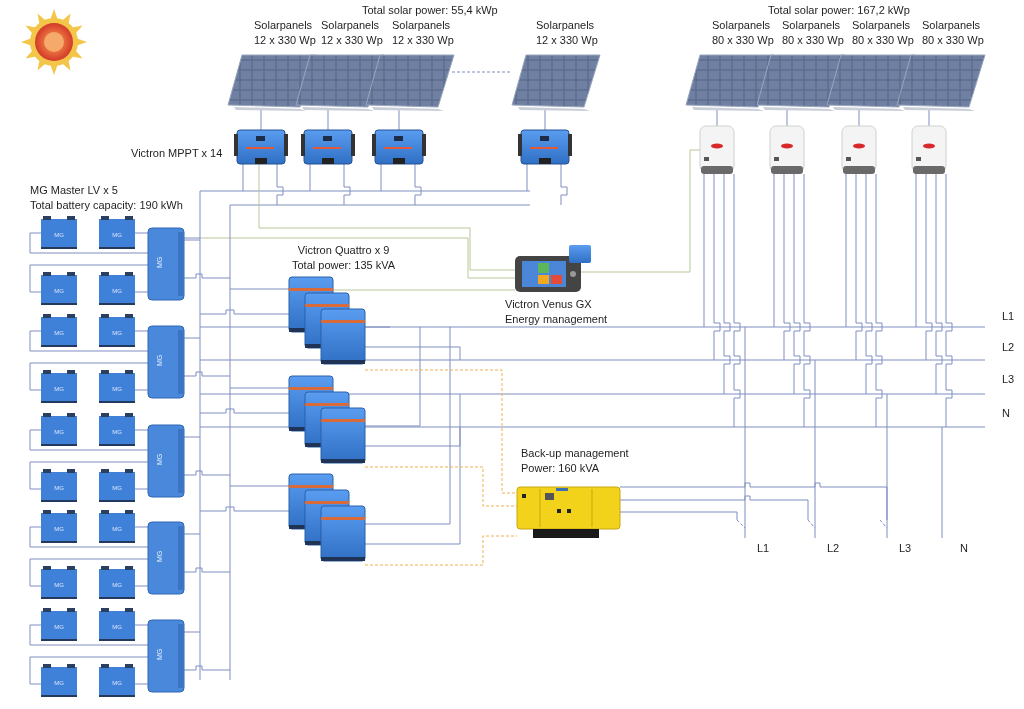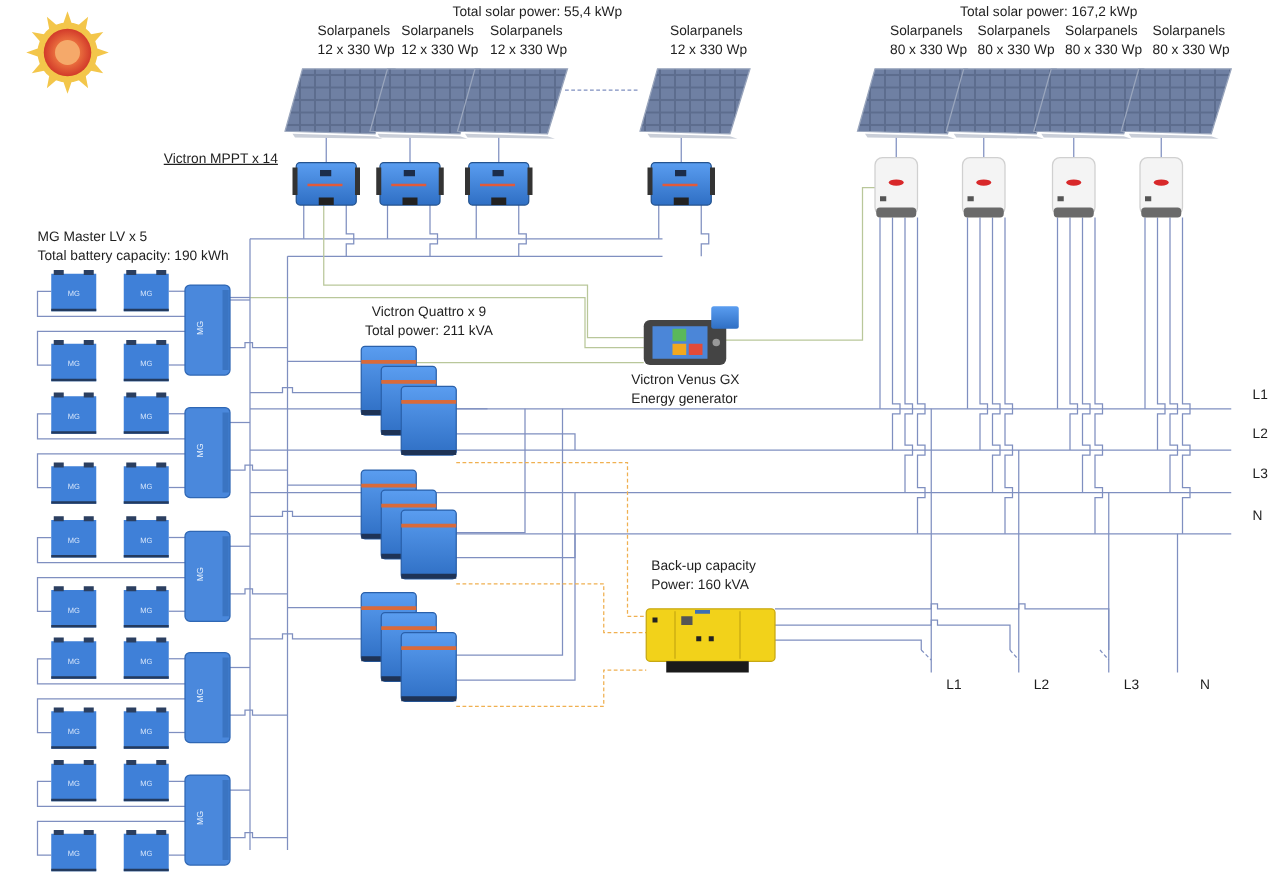--- a/index.html
+++ b/index.html
@@ -482,21 +482,21 @@
   </div>
 <div class="lbl" style="left:392px;top:18px;">
     <div>Solarpanels</div>
     <div>12 x 330 Wp</div>
   </div>
 <div class="lbl" style="left:536px;top:18px;">
     <div>Solarpanels</div>
     <div>12 x 330 Wp</div>
   </div>
 
-<div class="lbl" style="left:131px;top:120px;text-decoration:underline;">Victron MPPT x 14</div>
+<div class="lbl" style="left:131px;top:146px;">Victron MPPT x 14</div>
 
 <div class="lbl" style="left:768px;top:3px;">Total solar power: 167,2 kWp</div>
 <div class="lbl" style="left:712px;top:18px;">
     <div>Solarpanels</div>
     <div>80 x 330 Wp</div>
   </div>
 <div class="lbl" style="left:782px;top:18px;">
     <div>Solarpanels</div>
     <div>80 x 330 Wp</div>
   </div>
@@ -509,30 +509,30 @@
     <div>80 x 330 Wp</div>
   </div>
 
 <div class="lbl" style="left:30px;top:183px;">
     <div>MG Master LV x 5</div>
     <div>Total battery capacity: 190 kWh</div>
   </div>
 
 <div class="lbl" style="left:292px;top:243px;text-align:center;">
     <div>Victron Quattro x 9</div>
-    <div>Total power: 211 kVA</div>
+    <div>Total power: 135 kVA</div>
   </div>
 
 <div class="lbl" style="left:505px;top:297px;">
     <div>Victron Venus GX</div>
-    <div>Energy generator</div>
+    <div>Energy management</div>
   </div>
 
 <div class="lbl" style="left:521px;top:446px;">
-    <div>Back-up capacity</div>
+    <div>Back-up management</div>
     <div>Power: 160 kVA</div>
   </div>
 
 <div class="phase" style="left:975px;top:310px;">L1</div>
 <div class="phase" style="left:975px;top:341px;">L2</div>
 <div class="phase" style="left:975px;top:373px;">L3</div>
 <div class="phase" style="left:975px;top:407px;">N</div>
 
 <div class="phase" style="left:730px;top:542px;">L1</div>
 <div class="phase" style="left:800px;top:542px;">L2</div>

